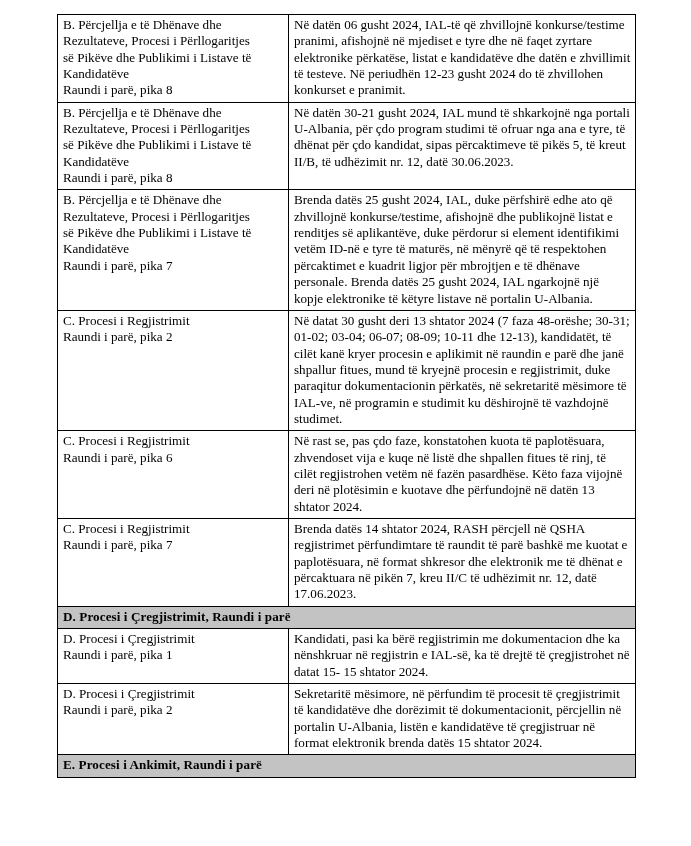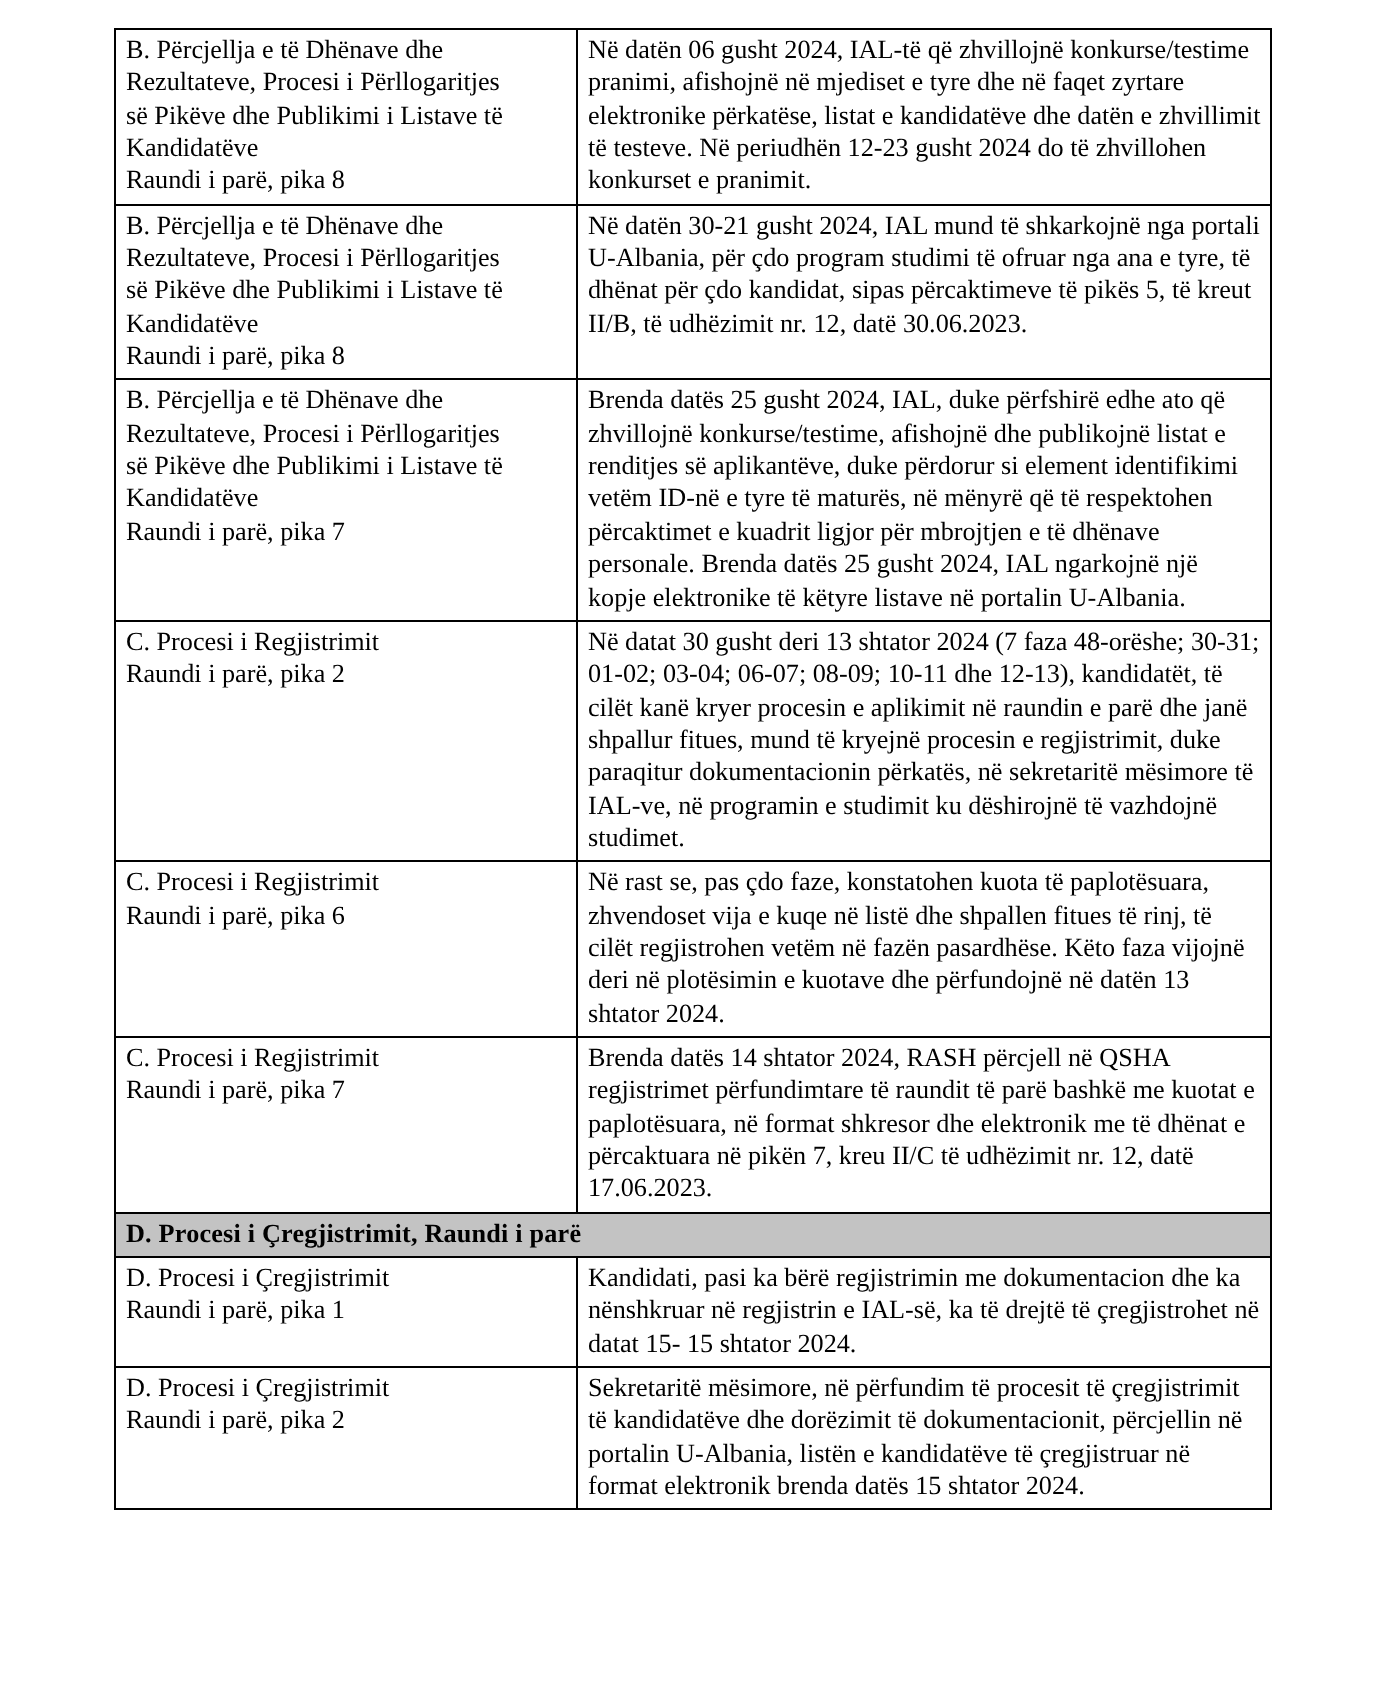--- a/index.html
+++ b/index.html
@@ -95,15 +95,18 @@
           <td class="section-head" colspan="2">D. Procesi i Çregjistrimit, Raundi i parë</td>
         </tr>
         <tr>
           <td class="cell-left"><span>D. Procesi i Çregjistrimit</span><br><span>Raundi i parë, </span><span class="b">pika 1</span></td>
           <td class="cell-right"><span>Kandidati, pasi ka bërë regjistrimin me dokumentacion dhe ka nënshkruar në regjistrin e IAL-së, ka të drejtë të çregjistrohet në datat </span><span class="b">15- 15 shtator 2024.</span></td>
         </tr>
         <tr>
           <td class="cell-left"><span>D. Procesi i Çregjistrimit</span><br><span>Raundi i parë, </span><span class="b">pika 2</span></td>
           <td class="cell-right"><span>Sekretaritë mësimore, në përfundim të procesit të çregjistrimit të kandidatëve dhe dorëzimit të dokumentacionit, përcjellin në portalin U-Albania, listën e kandidatëve të çregjistruar në format elektronik brenda datës </span><span class="b">15 shtator 2024.</span></td>
         </tr>
+        <tr>
+          <td class="section-head" colspan="2">E.  Procesi i Ankimit, Raundi i parë</td>
+        </tr>
       </tbody>
   </table>
 </div>
 
 </body></html>

